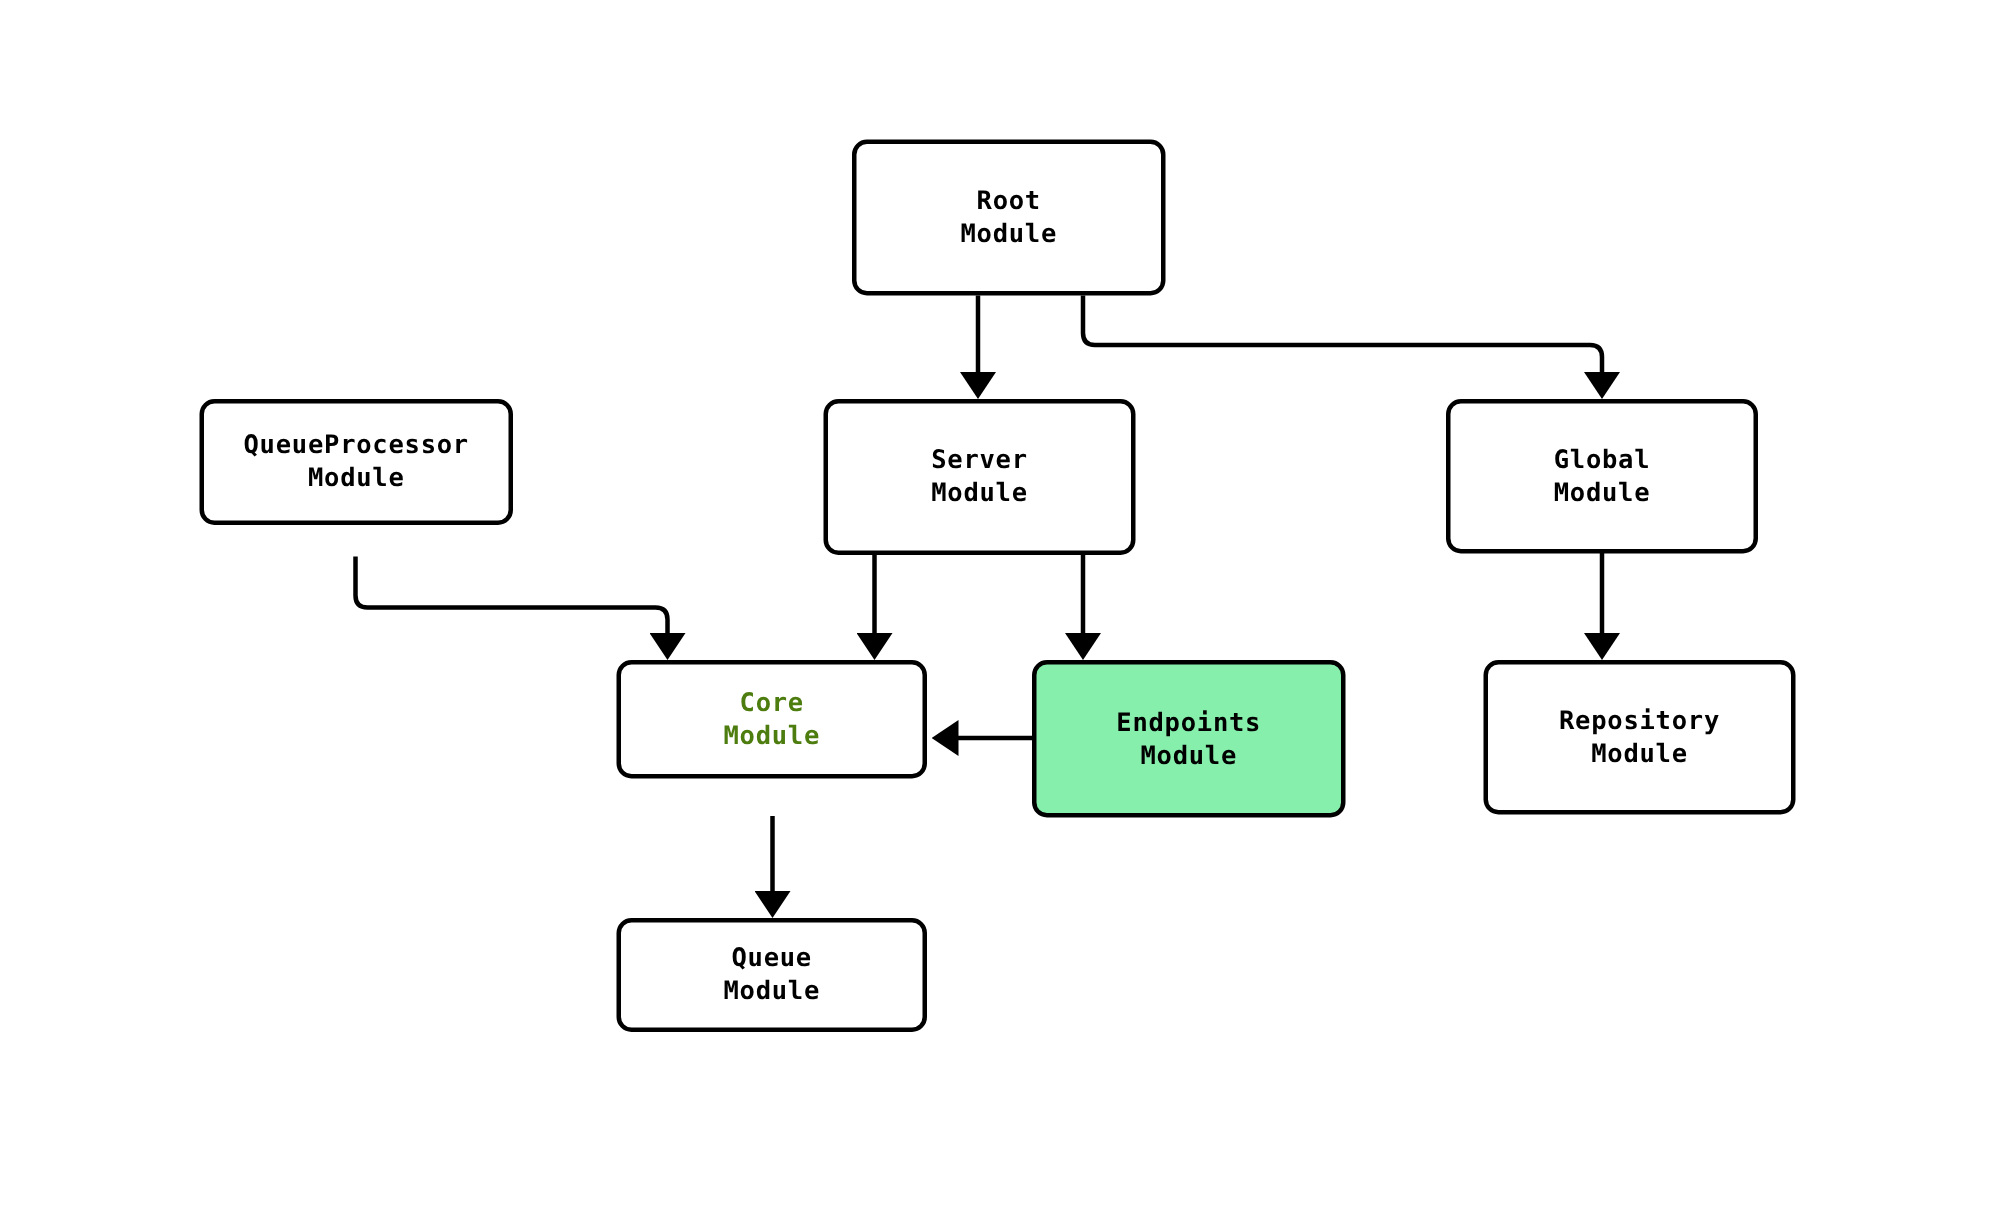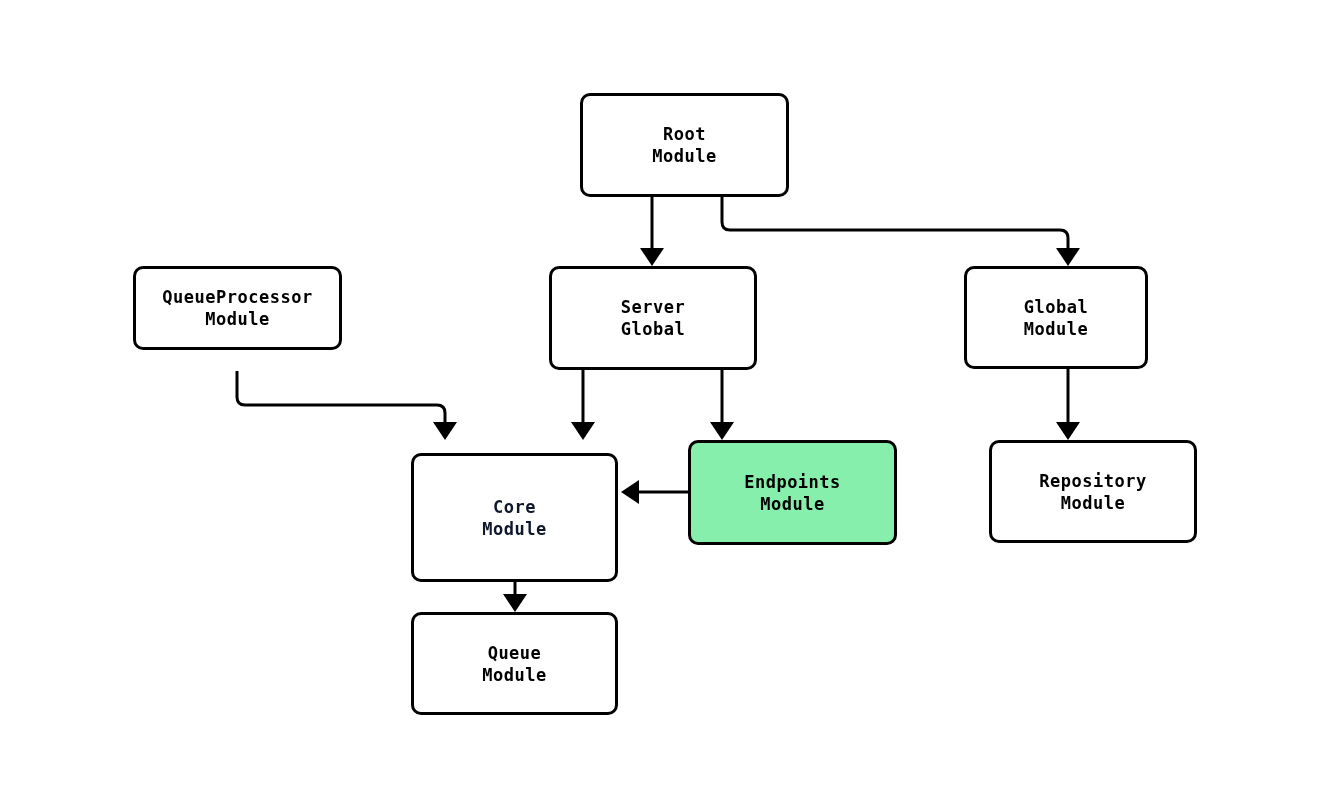--- a/index.html
+++ b/index.html
@@ -60,30 +60,30 @@
   <path d="M652 197 L652 263" fill="none" stroke="#000000" stroke-width="3" stroke-linecap="butt" marker-end="url(#arrowhead)"></path>
       <path d="M722 197 L722 222 Q722 230 730 230 L1060 230 Q1068 230 1068 238 L1068 263" fill="none" stroke="#000000" stroke-width="3" stroke-linecap="butt" marker-end="url(#arrowhead)"></path>
       <path d="M583 369 L583 437" fill="none" stroke="#000000" stroke-width="3" stroke-linecap="butt" marker-end="url(#arrowhead)"></path>
       <path d="M722 369 L722 437" fill="none" stroke="#000000" stroke-width="3" stroke-linecap="butt" marker-end="url(#arrowhead)"></path>
       <path d="M237 371 L237 397 Q237 405 245 405 L437 405 Q445 405 445 413 L445 437" fill="none" stroke="#000000" stroke-width="3" stroke-linecap="butt" marker-end="url(#arrowhead)"></path>
       <path d="M688 492 L624 492" fill="none" stroke="#000000" stroke-width="3" stroke-linecap="butt" marker-end="url(#arrowhead)"></path>
       <path d="M1068 368 L1068 437" fill="none" stroke="#000000" stroke-width="3" stroke-linecap="butt" marker-end="url(#arrowhead)"></path>
       <path d="M515 544 L515 609" fill="none" stroke="#000000" stroke-width="3" stroke-linecap="butt" marker-end="url(#arrowhead)"></path>
     </svg>
   <div id="node-layer">
-      <div class="node" style="left: 580px; top: 93px; width: 209px; height: 104px; border-color: rgb(0, 0, 0); background: rgb(255, 255, 255); color: rgb(0, 0, 0);">Root
+      <div class="node" style="left: 568px; top: 93px; width: 209px; height: 104px; border-color: rgb(0, 0, 0); background: rgb(255, 255, 255); color: rgb(0, 0, 0);">Root
 Module</div>
       <div class="node" style="left: 133px; top: 266px; width: 209px; height: 84px; border-color: rgb(0, 0, 0); background: rgb(255, 255, 255); color: rgb(0, 0, 0);">QueueProcessor
 Module</div>
       <div class="node" style="left: 549px; top: 266px; width: 208px; height: 104px; border-color: rgb(0, 0, 0); background: rgb(255, 255, 255); color: rgb(0, 0, 0);">Server
-Global</div>
-      <div class="node" style="left: 964px; top: 266px; width: 184px; height: 103px; border-color: rgb(0, 0, 0); background: rgb(255, 255, 255); color: rgb(0, 0, 0);">Global
 Module</div>
-      <div class="node" style="left: 411px; top: 440px; width: 207px; height: 129px; border-color: rgb(0, 0, 0); background: rgb(255, 255, 255); color: #0f172a; margin-top: 13px;">Core
+      <div class="node" style="left: 964px; top: 266px; width: 208px; height: 103px; border-color: rgb(0, 0, 0); background: rgb(255, 255, 255); color: rgb(0, 0, 0);">Global
+Module</div>
+      <div class="node" style="left: 411px; top: 440px; width: 207px; height: 79px; border-color: rgb(0, 0, 0); background: rgb(255, 255, 255); color: #4d7c0f;">Core
 Module</div>
       <div class="node" style="left: 688px; top: 440px; width: 209px; height: 105px; border-color: rgb(0, 0, 0); background: #86efac; color: rgb(0, 0, 0);">Endpoints
 Module</div>
       <div class="node" style="left: 965px; top: 440px; width: 208px; height: 103px; border-color: rgb(0, 0, 0); background: rgb(255, 255, 255); color: rgb(0, 0, 0); margin-left: 24px;">Repository
 Module</div>
-      <div class="node" style="left: 411px; top: 612px; width: 207px; height: 103px; border-color: rgb(0, 0, 0); background: rgb(255, 255, 255); color: rgb(0, 0, 0);">Queue
+      <div class="node" style="left: 411px; top: 612px; width: 207px; height: 76px; border-color: rgb(0, 0, 0); background: rgb(255, 255, 255); color: rgb(0, 0, 0);">Queue
 Module</div>
     </div>
 </div>
 
 </body></html>

